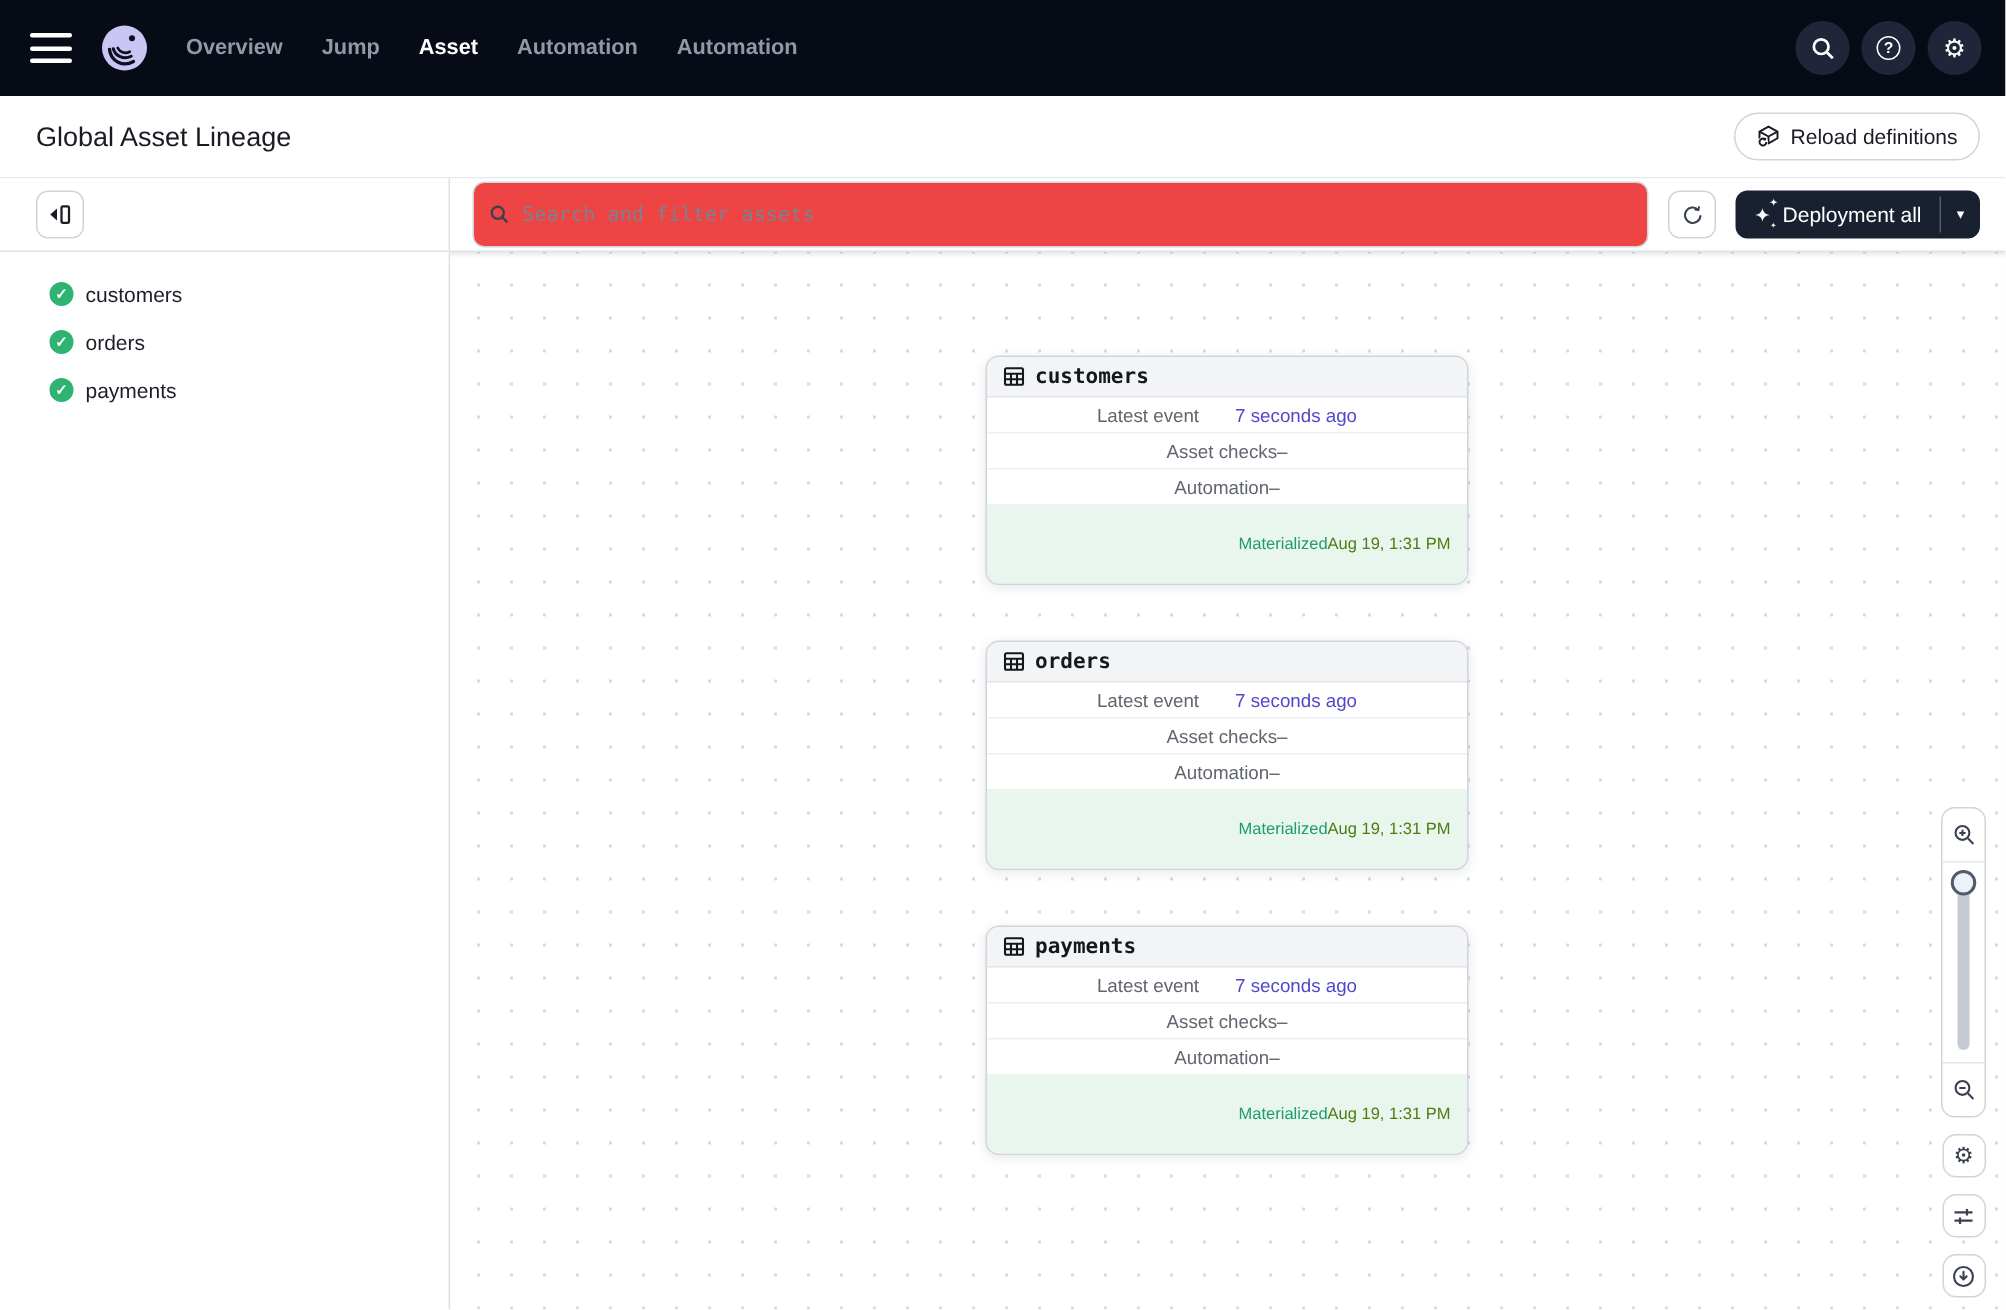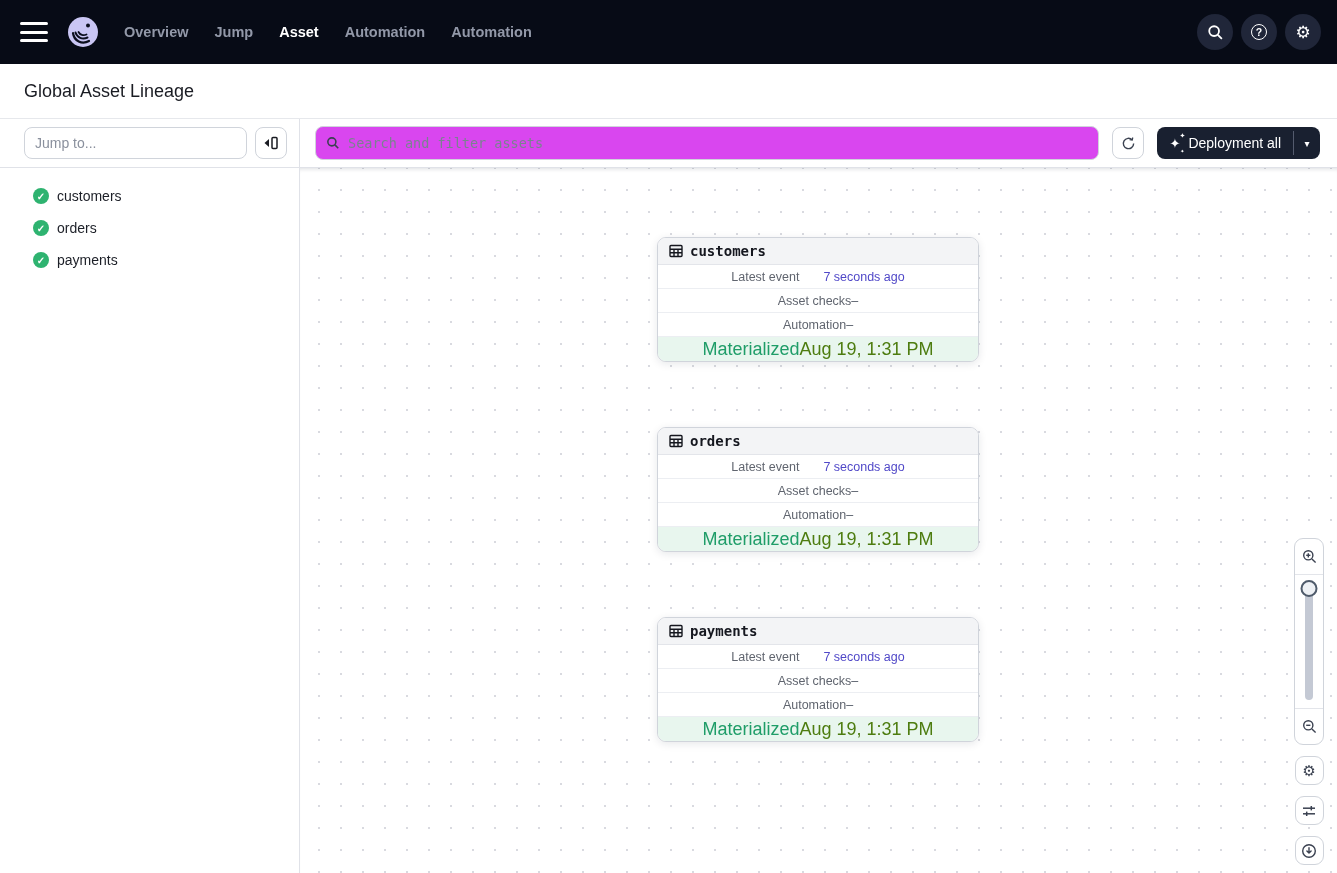--- a/index.html
+++ b/index.html
@@ -43,22 +43,22 @@
   .asset-list { padding-top:12px; }
   .asset-row { height:32px; display:flex; align-items:center; gap:8px; padding:0 16px 0 33px;
     font-size:14px; color:#1c1f27; cursor:pointer; }
   .check-dot { width:16px; height:16px; border-radius:50%; background:#2eb370; color:#fff;
     display:flex; align-items:center; justify-content:center; font-size:10px; font-weight:700; }
 
   
   .main { flex:1; display:flex; flex-direction:column; }
   .toolbar { height:49px; display:flex; align-items:center; gap:13px; padding:0 17px 0 15px;
     border-bottom:1px solid #e0e2e8; background:#fff; }
-  .search-box { flex:1; height:34px; border:1px solid #d0d4db; border-radius:8px; display:flex;
-    align-items:center; gap:8px; padding:0 10px; background:#d946ef; }
+  .search-box { flex:1; height:44px; border:1px solid #d0d4db; border-radius:8px; display:flex;
+    align-items:center; gap:8px; padding:0 10px; background:#ef4444; }
   .search-box input { flex:1; border:none; outline:none; font-family:"DejaVu Sans Mono", monospace;
     font-size:13.5px; color:#1a1c23; background:transparent; }
   .search-box input::placeholder { color:#7a8290; }
   .refresh-btn { width:32px; height:32px; border:1px solid #d0d4db; border-radius:8px; background:#fff;
     display:flex; align-items:center; justify-content:center; cursor:pointer; }
   .split-btn { display:flex; align-items:stretch; height:32px; border-radius:8px; overflow:hidden;
     background:#192030; color:#fff; }
   .split-main { display:flex; align-items:center; gap:8px; padding:0 12px 0 12px; font-size:14px;
     font-weight:500; cursor:pointer; border:none; background:transparent; color:#fff; font-family:inherit; }
   .sparkle { position:relative; font-size:13px; line-height:1; }
@@ -77,22 +77,22 @@
   .node { position:absolute; width:322px; border:1px solid #d0d4db; border-radius:9px; background:#fff;
     box-shadow:0 2px 8px rgba(20,30,50,.10); overflow:hidden; cursor:pointer; }
   .node-header { display:flex; align-items:center; gap:7px; background:#f3f4f6; padding:5px 11px;
     border-bottom:1px solid #e3e5ea; }
   .node-name { font-family:"DejaVu Sans Mono", monospace; font-size:14px; font-weight:700; color:#15171f; }
   .node-row { display:flex; align-items:center; justify-content:center; padding:3px 11px;
     border-bottom:1px solid #eceef2; font-size:12.5px; min-height:24px; }
   .node-row .rlabel { color:#60656f; }
   .node-row .rvalue.link { color:#5048c8; cursor:pointer;margin-left:24px; }
   .node-row .rvalue.empty { color:#515864; }
-  .node-status { display:flex; align-items:center; justify-content:center; padding:1px 11px;
-    background:#e8f6ee; font-size:18px; min-height:24px; }
+  .node-status { display:flex; align-items:center; justify-content:flex-end; padding:20px 11px;
+    background:#e8f6ee; font-size:11px; min-height:24px; }
   .node-status .slabel { color:#1f9d68; }
   .node-status .svalue { color:#4d7c0f; }
 
   
   .graph-controls { position:absolute; right:13px; top:370px; display:flex; flex-direction:column;
     align-items:center; }
   .zoom-panel { width:30px; background:#fff; border:1px solid #d0d4db; border-radius:9px;
     display:flex; flex-direction:column; align-items:center; }
   .zp-btn { width:100%; height:36px; display:flex; align-items:center; justify-content:center;
     background:none; border:none; cursor:pointer; }
@@ -143,27 +143,36 @@
       <span class="q-circle">?</span>
     </button>
     <button class="circle-btn">
       <span class="gear-glyph">⚙</span>
     </button>
   </div>
 </nav>
 
 <header class="page-header">
   <h1 class="page-title">Global Asset Lineage</h1>
+  <button class="reload-btn">
+    <svg width="16" height="16" viewBox="0 0 16 16" fill="none" stroke="#1a1c23" stroke-width="1.3">
+      <path d="M8 1.4 L14 4.7 V9.2 L8 12.6 L2 9.2 V4.7 Z"></path>
+      <path d="M2 4.7 L8 8 L14 4.7 M8 8 V12.6"></path>
+      <circle cx="4.3" cy="11.7" r="3.4" fill="#fff" stroke="none"></circle>
+      <path d="M6.6 11.7a2.3 2.3 0 1 1-1-1.9"></path>
+      <path d="M5.9 8.9 L5.8 10.1 L4.6 9.9" stroke-width="1.1"></path>
+    </svg>
+    <span>Reload definitions</span>
+  </button>
 </header>
 
 <div class="content">
 
   <aside class="sidebar">
     <div class="sidebar-top">
-      <input class="jump-input" type="text" placeholder="Jump to..." style="">
       <button class="collapse-btn">
         <svg width="16" height="14" viewBox="0 0 16 14" fill="none">
           <path d="M6 3 L1.5 7 L6 11 Z" fill="#1a1c23"></path>
           <rect x="9" y="1.5" width="5" height="11" rx="1" stroke="#1a1c23" stroke-width="1.5"></rect>
         </svg>
       </button>
     </div>
     <div class="asset-list">
         <div class="asset-row">
     <span class="check-dot">✓</span>

